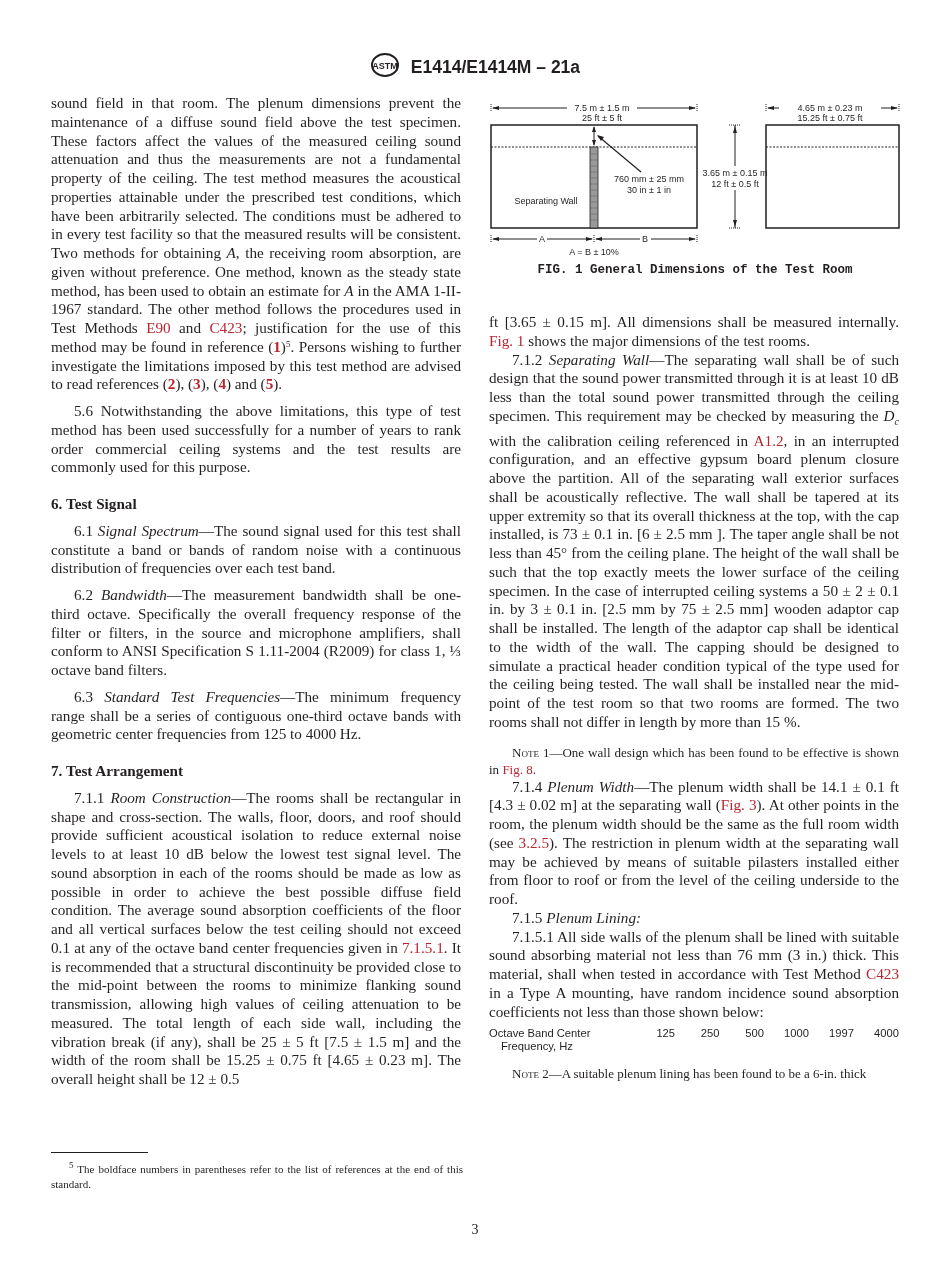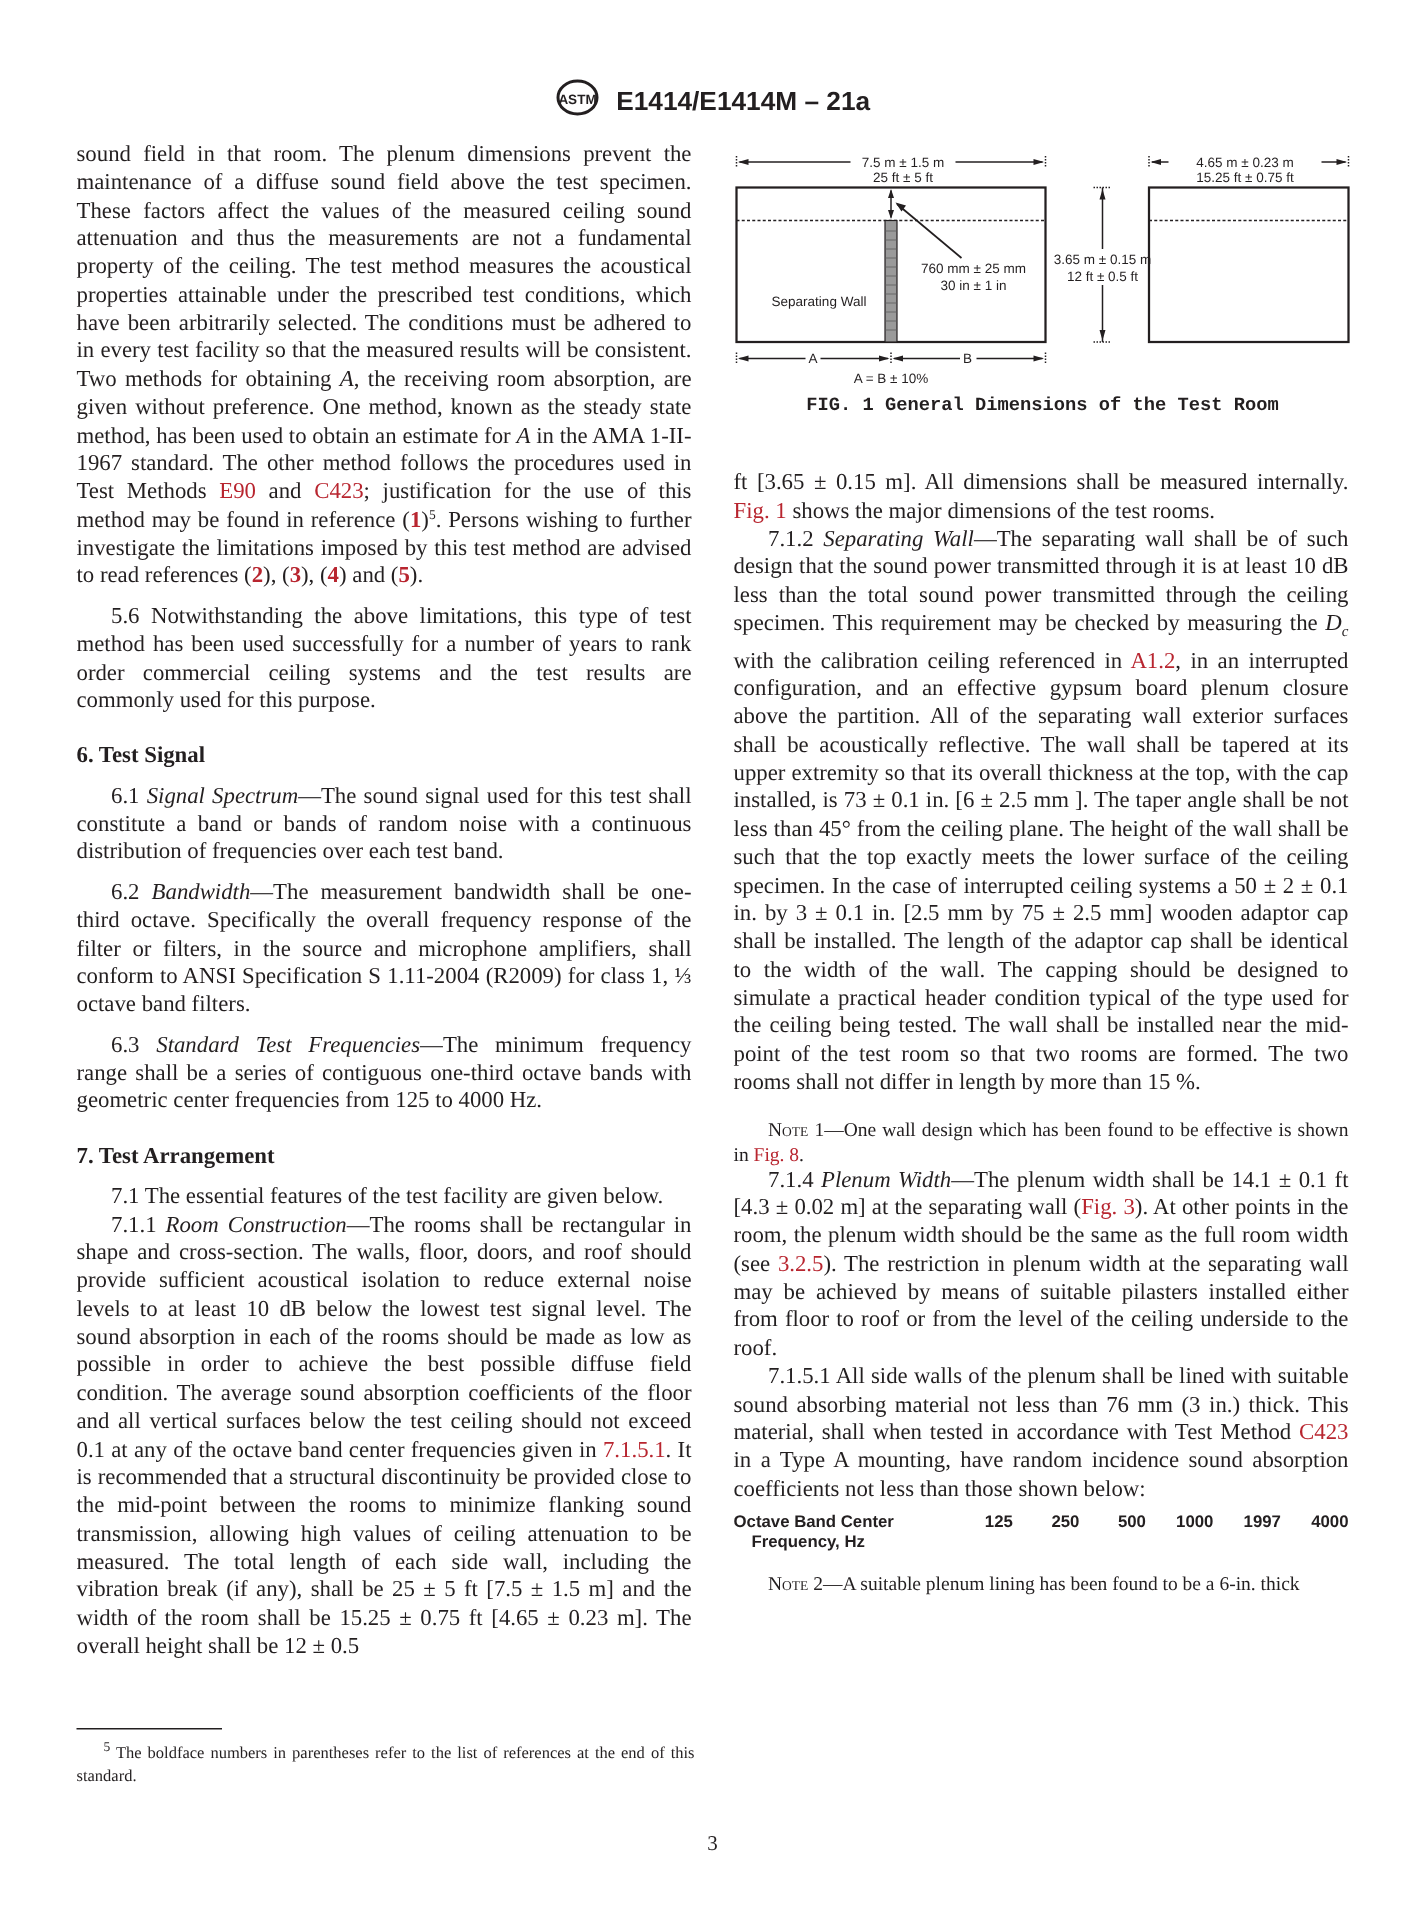--- a/index.html
+++ b/index.html
@@ -20,21 +20,21 @@
   .link { color: #b8252f; }
   .ref { color: #b8252f; font-weight: bold; }
   .note { font-size: 13px; line-height: 17px; text-indent: 23px; margin-top: 8px; }
   .note .sc { font-variant: small-caps; }
   sup { font-size: 9px; line-height: 0; vertical-align: 5px; }
   .fig { position: absolute; left: 489px; top: 94px; width: 412px; height: 190px; }
   .fig-caption { position: absolute; left: 489px; top: 263px; width: 412px; text-align: center;
                  font-family: Liberation Mono, monospace; font-weight: bold; font-size: 12.5px; }
   .col.right.body { top: 313px; }
   table.coef { font-family: "Liberation Sans", sans-serif; font-size: 11.2px; border-collapse: collapse;
-               width: 412px; margin-top: 6px; line-height: 13px; font-weight: bold; }
+               width: 412px; margin-top: 6px; line-height: 13px; }
   table.coef td { vertical-align: top; padding: 0; }
   table.coef td.lbl { width: 140px; padding-left: 12px; text-indent: -12px; text-align: left; }
   table.coef td.num { text-align: right; width: 45px; padding-right: 2px; }
   table.coef tr.r2 td { padding-top: 1px; }
   .fn-rule { position: absolute; left: 51px; top: 1152px; width: 97px; border-top: 1px solid #231f20; }
   .footnote { position: absolute; left: 51px; top: 1162px; width: 412px; font-size: 11px; line-height: 14.5px;
               text-align: justify; }
   .footnote .fn-ind { text-indent: 18px; }
   .pageno { position: absolute; top: 1222px; left: 0; width: 950px; text-align: center; font-size: 14px; }
   .it { font-style: italic; }
@@ -56,21 +56,20 @@
   <p><span>sound field in that room. The plenum dimensions prevent the maintenance of a diffuse sound field above the test specimen. These factors affect the values of the measured ceiling sound attenuation and thus the measurements are not a fundamental property of the ceiling. The test method measures the acousti­cal properties attainable under the prescribed test conditions, which have been arbitrarily selected. The conditions must be adhered to in every test facility so that the measured results will be consistent. Two methods for obtaining </span><span class="it">A</span><span>, the receiving room absorption, are given without preference. One method, known as the steady state method, has been used to obtain an estimate for </span><span class="it">A</span><span> in the AMA 1-II-1967 standard. The other method follows the procedures used in Test Methods </span><span class="link">E90</span><span> and </span><span class="link">C423</span><span>; justification for the use of this method may be found in reference (</span><span class="ref">1</span><span>)</span><sup>5</sup><span>. Persons wishing to further investigate the limitations imposed by this test method are advised to read references (</span><span class="ref">2</span><span>), (</span><span class="ref">3</span><span>), (</span><span class="ref">4</span><span>) and (</span><span class="ref">5</span><span>).</span></p>
 
   <p class="ind gap">5.6 Notwithstanding the above limitations, this type of test method has been used successfully for a number of years to rank order commercial ceiling systems and the test results are commonly used for this purpose.</p>
 
   <p class="heading">6.  Test Signal</p>
   <p class="ind"><span>6.1 </span><span class="it">Signal Spectrum</span><span>—The sound signal used for this test shall constitute a band or bands of random noise with a continuous distribution of frequencies over each test band.</span></p>
   <p class="ind gap"><span>6.2 </span><span class="it">Bandwidth</span><span>—The measurement bandwidth shall be one-third octave. Specifically the overall frequency response of the filter or filters, in the source and microphone amplifiers, shall conform to ANSI Specification S 1.11-2004 (R2009) for class 1, ⅓ octave band filters.</span></p>
   <p class="ind gap"><span>6.3 </span><span class="it">Standard Test Frequencies</span><span>—The minimum frequency range shall be a series of contiguous one-third octave bands with geometric center frequencies from 125 to 4000 Hz.</span></p>
 
   <p class="heading">7.  Test Arrangement</p>
-  <p class="ind">7.1  The essential features of the test facility are given below.</p>
   <p class="ind"><span>7.1.1 </span><span class="it">Room Construction</span><span>—The rooms shall be rectangular in shape and cross-section. The walls, floor, doors, and roof should provide sufficient acoustical isolation to reduce external noise levels to at least 10 dB below the lowest test signal level. The sound absorption in each of the rooms should be made as low as possible in order to achieve the best possible diffuse field condition. The average sound absorption coefficients of the floor and all vertical surfaces below the test ceiling should not exceed 0.1 at any of the octave band center frequencies given in </span><span class="link">7.1.5.1</span><span>. It is recommended that a structural disconti­nuity be provided close to the mid-point between the rooms to minimize flanking sound transmission, allowing high values of ceiling attenuation to be measured. The total length of each side wall, including the vibration break (if any), shall be 25 ± 5 ft [7.5 ± 1.5 m] and the width of the room shall be 15.25 ± 0.75 ft [4.65 ± 0.23 m]. The overall height shall be 12 ± 0.5</span></p>
 </div>
 
 <div class="fig">
   <svg width="412" height="170" viewBox="0 0 412 170" font-family="Liberation Sans, sans-serif" font-size="9" fill="#231f20">
 
     <line x1="2" y1="10" x2="2" y2="18" stroke="#231f20" stroke-dasharray="1,1"></line>
     <line x1="208" y1="10" x2="208" y2="18" stroke="#231f20" stroke-dasharray="1,1"></line>
     <line x1="4" y1="14" x2="78" y2="14" stroke="#231f20"></line>
     <line x1="148" y1="14" x2="206" y2="14" stroke="#231f20"></line>
@@ -148,20 +147,21 @@
 <div class="col right body">
   <p><span>ft [3.65 ± 0.15 m]. All dimensions shall be measured inter­nally. </span><span class="link">Fig. 1</span><span> shows the major dimensions of the test rooms.</span></p>
 
   <p class="ind"><span>7.1.2 </span><span class="it">Separating Wall</span><span>—The separating wall shall be of such design that the sound power transmitted through it is at least 10 dB less than the total sound power transmitted through the ceiling specimen. This requirement may be checked by mea­suring the </span><span class="it">D</span><sub class="it" style="font-size:10px">c</sub><span> with the calibration ceiling referenced in </span><span class="link">A1.2</span><span>, in an interrupted configuration, and an effective gypsum board plenum closure above the partition. All of the separating wall exterior surfaces shall be acoustically reflective. The wall shall be tapered at its upper extremity so that its overall thickness at the top, with the cap installed, is 73 ± 0.1 in. [6 ± 2.5 mm ]. The taper angle shall be not less than 45° from the ceiling plane. The height of the wall shall be such that the top exactly meets the lower surface of the ceiling specimen. In the case of interrupted ceiling systems a 50 ± 2 ± 0.1 in. by 3 ± 0.1 in. [2.5 mm by 75 ± 2.5 mm] wooden adaptor cap shall be installed. The length of the adaptor cap shall be identical to the width of the wall. The capping should be designed to simulate a practical header condition typical of the type used for the ceiling being tested. The wall shall be installed near the mid-point of the test room so that two rooms are formed. The two rooms shall not differ in length by more than 15 %.</span></p>
 
   <p class="note" style="margin-top:12px"><span class="sc">Note</span><span> 1—One wall design which has been found to be effective is shown in </span><span class="link">Fig. 8</span><span>.</span></p>
 
 
   <p class="ind"><span>7.1.4 </span><span class="it">Plenum Width</span><span>—The plenum width shall be 14.1 ± 0.1 ft [4.3 ± 0.02 m] at the separating wall (</span><span class="link">Fig. 3</span><span>). At other points in the room, the plenum width should be the same as the full room width (see </span><span class="link">3.2.5</span><span>). The restriction in plenum width at the separating wall may be achieved by means of suitable pilasters installed either from floor to roof or from the level of the ceiling underside to the roof.</span></p>
 
+  <p class="ind"><span>7.1.5 </span><span class="it">Plenum Lining:</span></p>
 
   <p class="ind"><span>7.1.5.1 All side walls of the plenum shall be lined with suitable sound absorbing material not less than 76 mm (3 in.) thick. This material, shall when tested in accordance with Test Method </span><span class="link">C423</span><span> in a Type A mounting, have random incidence sound absorption coefficients not less than those shown below:</span></p>
 
   <table class="coef">
     <tbody>
         <tr>
       <td class="lbl">Octave Band Center Frequency, Hz</td>
       <td class="num">125</td>
       <td class="num">250</td>
       <td class="num">500</td>

